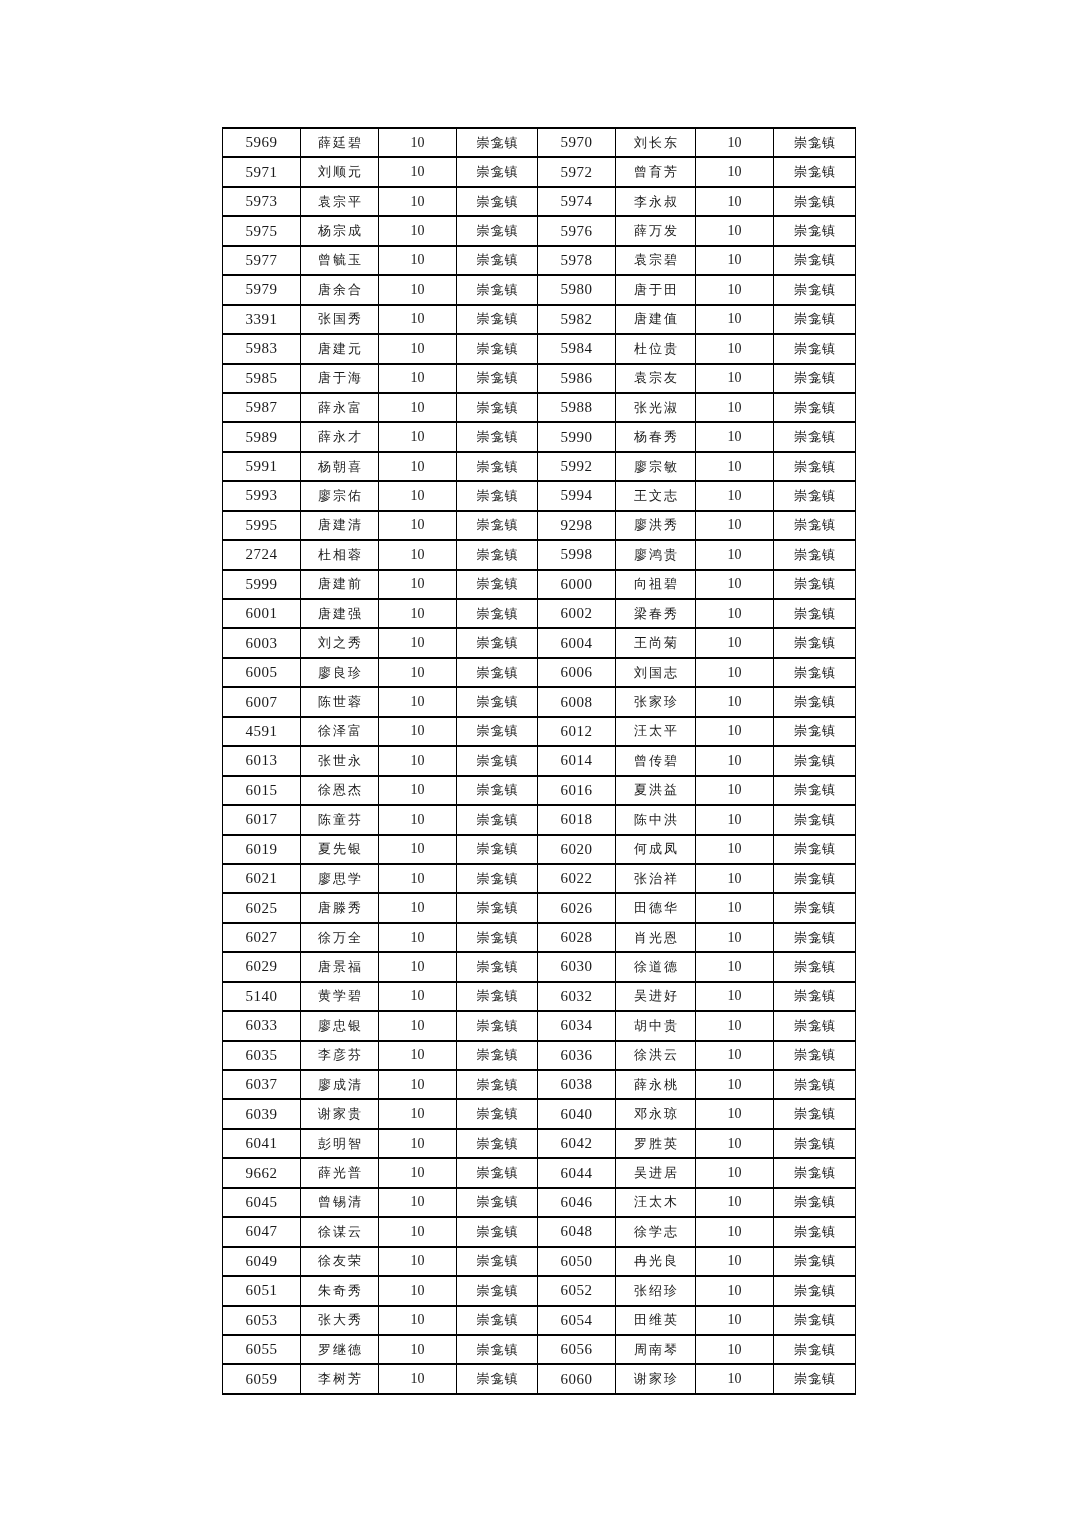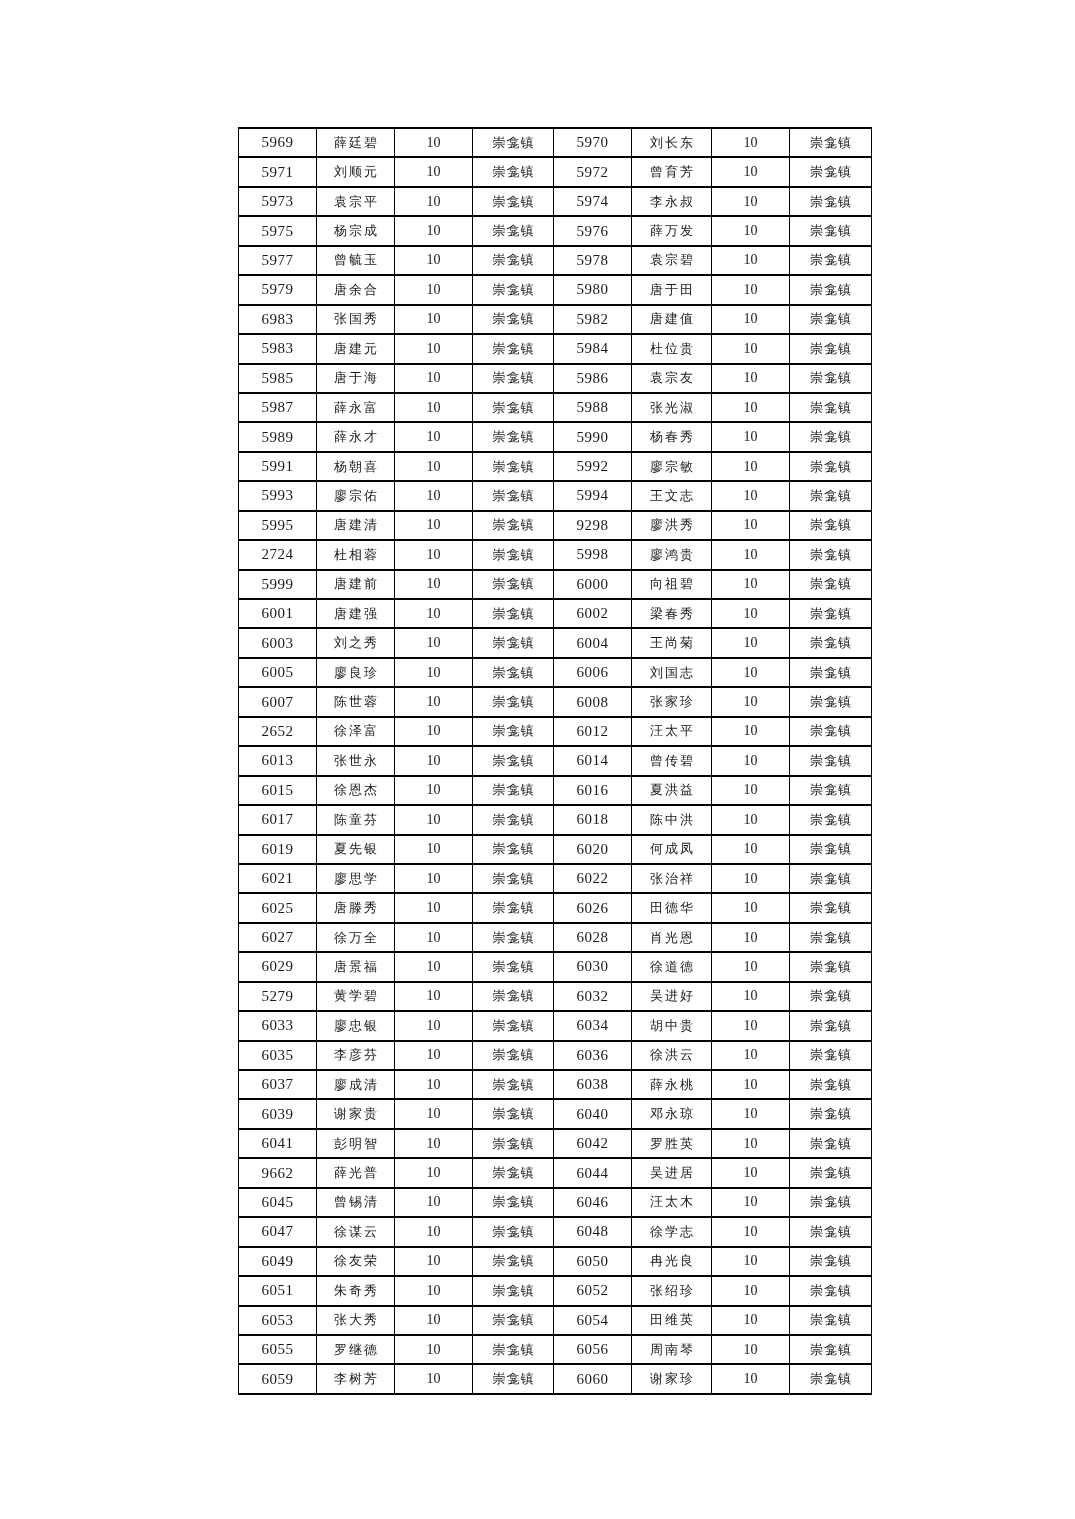--- a/index.html
+++ b/index.html
@@ -11,21 +11,21 @@
     position: relative;
     width: 1075px;
     height: 1519px;
     background: #ffffff;
     font-family: "Liberation Serif", "DejaVu Serif", serif;
     color: #1a1a1a;
     overflow: hidden;
   }
   table.roster {
     position: absolute;
-    left: 238px;
+    left: 222px;
     top: 127px;
     width: 633px;
     height: 1268px;
     border-collapse: collapse;
     table-layout: fixed;
   }
   table.roster td {
     border: 1px solid #000000;
     border-top: 2px solid #000000;
     border-bottom: 2px solid #000000;
@@ -124,21 +124,21 @@
     <td class="c-id">5979</td>
     <td class="c-name">唐余合</td>
     <td class="c-amt">10</td>
     <td class="c-town">崇龛镇</td>
     <td class="c-id">5980</td>
     <td class="c-name">唐于田</td>
     <td class="c-amt">10</td>
     <td class="c-town">崇龛镇</td>
   </tr>
         <tr>
-    <td class="c-id">6983</td>
+    <td class="c-id">3391</td>
     <td class="c-name">张国秀</td>
     <td class="c-amt">10</td>
     <td class="c-town">崇龛镇</td>
     <td class="c-id">5982</td>
     <td class="c-name">唐建值</td>
     <td class="c-amt">10</td>
     <td class="c-town">崇龛镇</td>
   </tr>
         <tr>
     <td class="c-id">5983</td>
@@ -264,21 +264,21 @@
     <td class="c-id">6007</td>
     <td class="c-name">陈世蓉</td>
     <td class="c-amt">10</td>
     <td class="c-town">崇龛镇</td>
     <td class="c-id">6008</td>
     <td class="c-name">张家珍</td>
     <td class="c-amt">10</td>
     <td class="c-town">崇龛镇</td>
   </tr>
         <tr>
-    <td class="c-id">2652</td>
+    <td class="c-id">4591</td>
     <td class="c-name">徐泽富</td>
     <td class="c-amt">10</td>
     <td class="c-town">崇龛镇</td>
     <td class="c-id">6012</td>
     <td class="c-name">汪太平</td>
     <td class="c-amt">10</td>
     <td class="c-town">崇龛镇</td>
   </tr>
         <tr>
     <td class="c-id">6013</td>
@@ -354,21 +354,21 @@
     <td class="c-id">6029</td>
     <td class="c-name">唐景福</td>
     <td class="c-amt">10</td>
     <td class="c-town">崇龛镇</td>
     <td class="c-id">6030</td>
     <td class="c-name">徐道德</td>
     <td class="c-amt">10</td>
     <td class="c-town">崇龛镇</td>
   </tr>
         <tr>
-    <td class="c-id">5279</td>
+    <td class="c-id">5140</td>
     <td class="c-name">黄学碧</td>
     <td class="c-amt">10</td>
     <td class="c-town">崇龛镇</td>
     <td class="c-id">6032</td>
     <td class="c-name">吴进好</td>
     <td class="c-amt">10</td>
     <td class="c-town">崇龛镇</td>
   </tr>
         <tr>
     <td class="c-id">6033</td>

